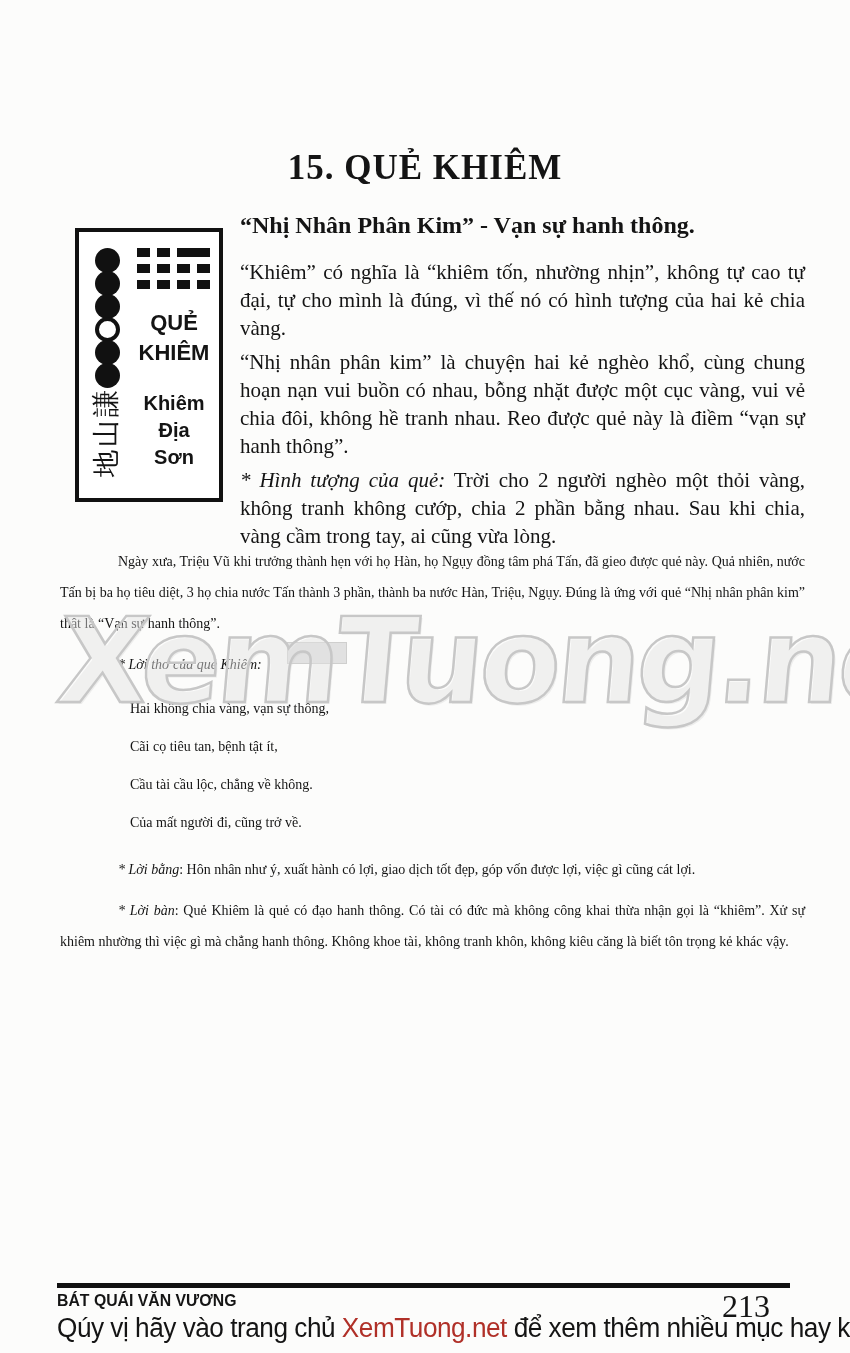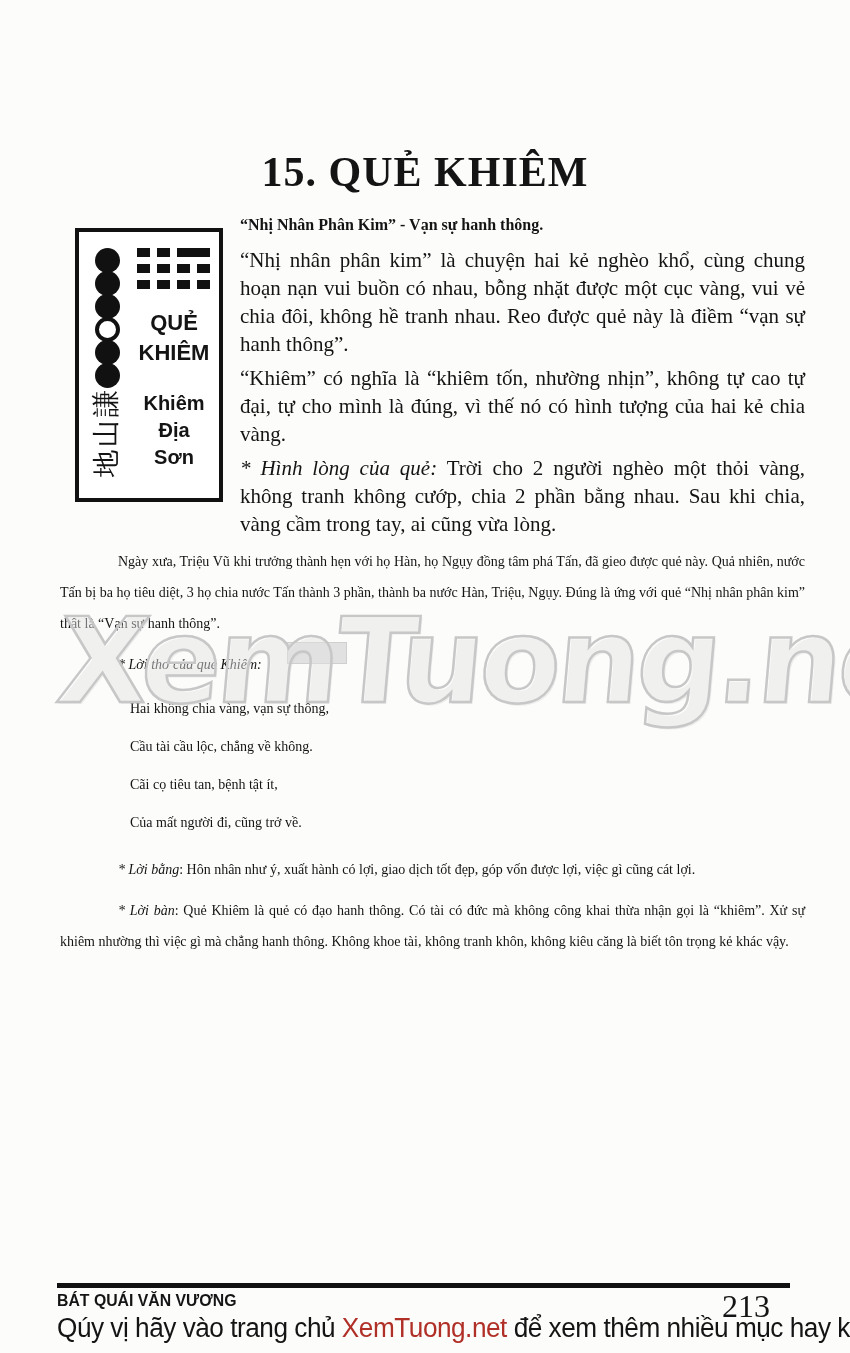--- a/index.html
+++ b/index.html
@@ -8,21 +8,21 @@
     width:850px;height:1353px;
     background:#fcfcfb;
     overflow:hidden;
     font-family:"Liberation Serif", serif;
     color:#141414;
   }
   
   .title{
     position:absolute;top:148px;left:0;width:100%;
     text-align:center;
-    font-size:42px;font-weight:bold;letter-spacing:1px;
+    font-size:35px;font-weight:bold;letter-spacing:1px;
   }
   
   .top-section{
     position:absolute;top:210px;left:60px;width:745px;
   }
   .hexbox{
     position:absolute;top:18px;left:15px;
     width:140px;height:266px;
     border:4px solid #111;
     background:#fff;
@@ -38,21 +38,21 @@
   .que-label{position:absolute;left:55px;top:76px;width:80px;text-align:center;
     font-family:"Liberation Sans",sans-serif;font-weight:bold;font-size:22px;line-height:30px;}
   .cn-chars{position:absolute;left:-18px;top:182px;width:90px;text-align:center;
     font-size:27px;letter-spacing:3px;transform:rotate(-90deg);font-family:"DejaVu Sans",sans-serif;}
   .hex-names{position:absolute;left:58px;top:158px;width:74px;text-align:center;
     font-family:"Liberation Sans",sans-serif;font-weight:bold;font-size:20px;line-height:27px;white-space:pre-line;}
   .right-col{
     margin-left:180px;width:565px;
     font-size:21px;line-height:28px;text-align:justify;
   }
-  .right-col .heading{font-size:16px;font-weight:bold;margin:0 0 6px 0;line-height:30px;}
+  .right-col .heading{font-size:24px;font-weight:bold;margin:0 0 18px 0;line-height:30px;}
   .right-col p{margin:0 0 6px 0;}
   .lead{font-style:italic;}
   
   .body-section{
     position:absolute;top:546px;left:60px;width:745px;
     font-size:14px;line-height:31px;text-align:justify;
   }
   .body-section p{margin:0 0 10px 0;text-indent:58px;}
   .poem-intro{font-style:italic;margin:4px 0 10px 58px;}
   .poem{margin:0 0 12px 70px;}
@@ -140,33 +140,33 @@
       <div class="que-label" style="white-space:pre-line;">QUẺ
 KHIÊM</div>
       <div class="cn-chars">地山謙</div>
       <div class="hex-names">Khiêm
 Địa
 Sơn</div>
     </div>
 
     <div class="right-col">
       <p class="heading">“Nhị Nhân Phân Kim” - Vạn sự hanh thông.</p>
+      <p>“Khiêm” có nghĩa là “khiêm tốn, nhường nhịn”, không tự cao tự đại, tự cho mình là đúng, vì thế nó có hình tượng của hai kẻ chia vàng.</p>
       <p>“Nhị nhân phân kim” là chuyện hai kẻ nghèo khổ, cùng chung hoạn nạn vui buồn có nhau, bỗng nhặt được một cục vàng, vui vẻ chia đôi, không hề tranh nhau. Reo được quẻ này là điềm “vạn sự hanh thông”.</p>
-      <p>“Khiêm” có nghĩa là “khiêm tốn, nhường nhịn”, không tự cao tự đại, tự cho mình là đúng, vì thế nó có hình tượng của hai kẻ chia vàng.</p>
-      <p><span class="lead">* Hình lòng của quẻ:</span><span> Trời cho 2 người nghèo một thỏi vàng, không tranh không cướp, chia 2 phần bằng nhau. Sau khi chia, vàng cầm trong tay, ai cũng vừa lòng.</span></p>
+      <p><span class="lead">* Hình tượng của quẻ:</span><span> Trời cho 2 người nghèo một thỏi vàng, không tranh không cướp, chia 2 phần bằng nhau. Sau khi chia, vàng cầm trong tay, ai cũng vừa lòng.</span></p>
     </div>
   </div>
 
   <div class="body-section">
     <p>Ngày xưa, Triệu Vũ khi trưởng thành hẹn với họ Hàn, họ Ngụy đồng tâm phá Tấn, đã gieo được quẻ này. Quả nhiên, nước Tấn bị ba họ tiêu diệt, 3 họ chia nước Tấn thành 3 phần, thành ba nước Hàn, Triệu, Ngụy. Đúng là ứng với quẻ “Nhị nhân phân kim” thật là “Vạn sự hanh thông”.</p>
     <div class="poem-intro">* Lời thơ của quẻ Khiêm:</div>
     <div class="poem">
       <div>Hai không chia vàng, vạn sự thông,</div>
+      <div>Cãi cọ tiêu tan, bệnh tật ít,</div>
       <div>Cầu tài cầu lộc, chẳng về không.</div>
-      <div>Cãi cọ tiêu tan, bệnh tật ít,</div>
       <div>Của mất người đi, cũng trở về.</div>
     </div>
     <p><span class="lead">* Lời bằng</span><span>: Hôn nhân như ý, xuất hành có lợi, giao dịch tốt đẹp, góp vốn được lợi, việc gì cũng cát lợi.</span></p>
     <p><span class="lead">* Lời bàn</span><span>: Quẻ Khiêm là quẻ có đạo hanh thông. Có tài có đức mà không công khai thừa nhận gọi là “khiêm”. Xử sự khiêm nhường thì việc gì mà chẳng hanh thông. Không khoe tài, không tranh khôn, không kiêu căng là biết tôn trọng kẻ khác vậy.</span></p>
   </div>
 
   <div class="wm-artifact"></div>
   <div class="watermark">XemTuong.net</div>
 
   <div class="footer-rule"></div>

